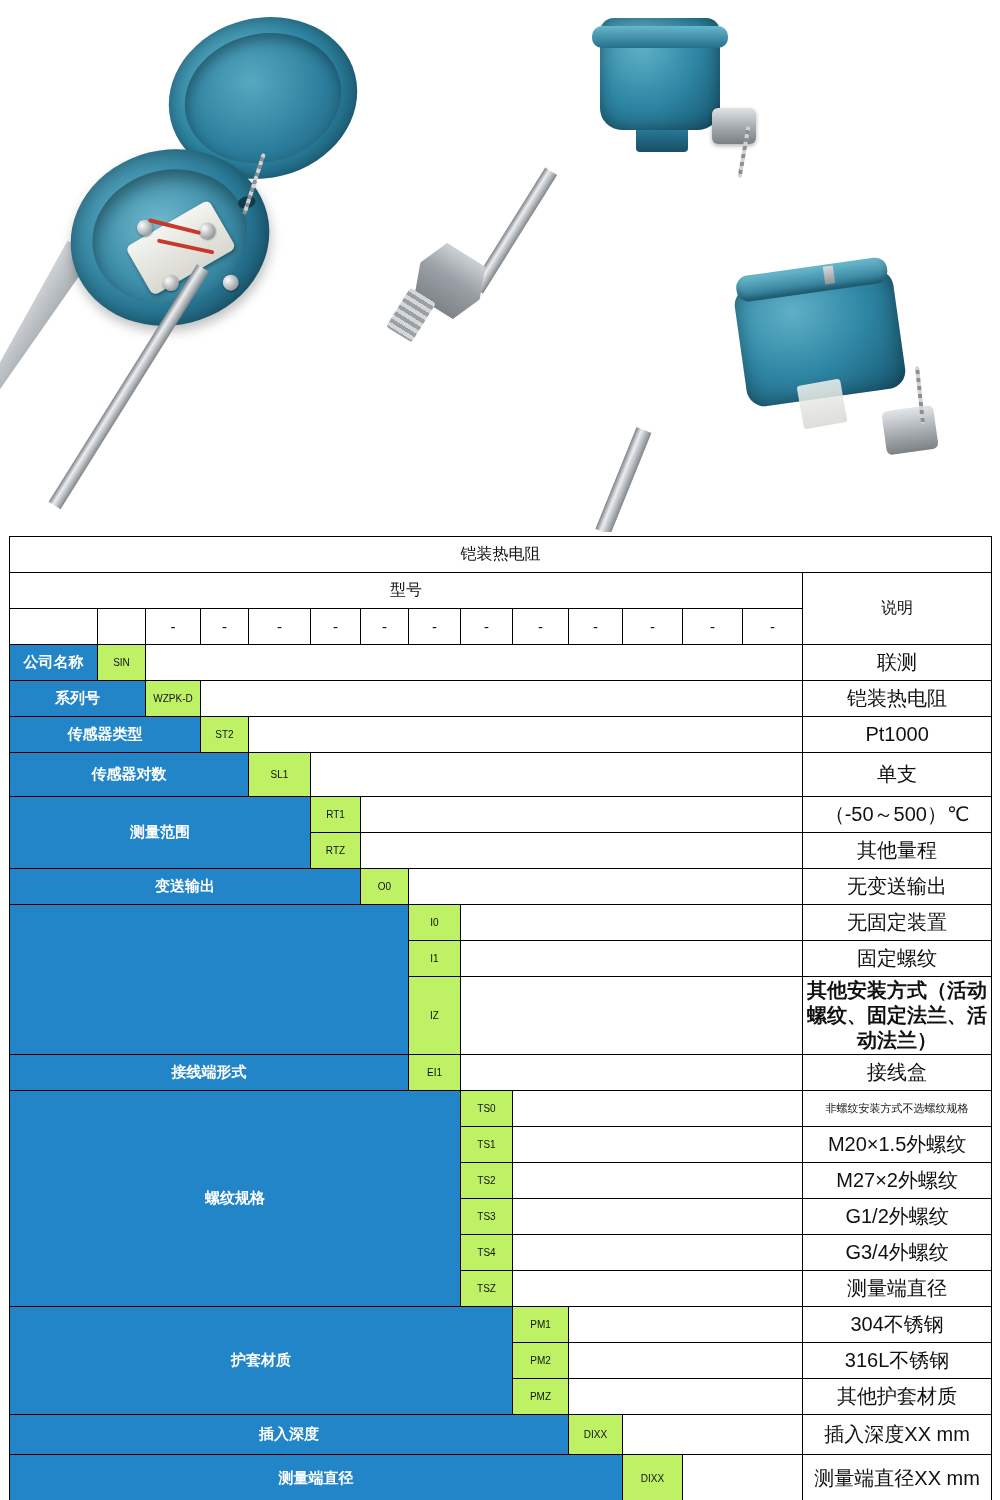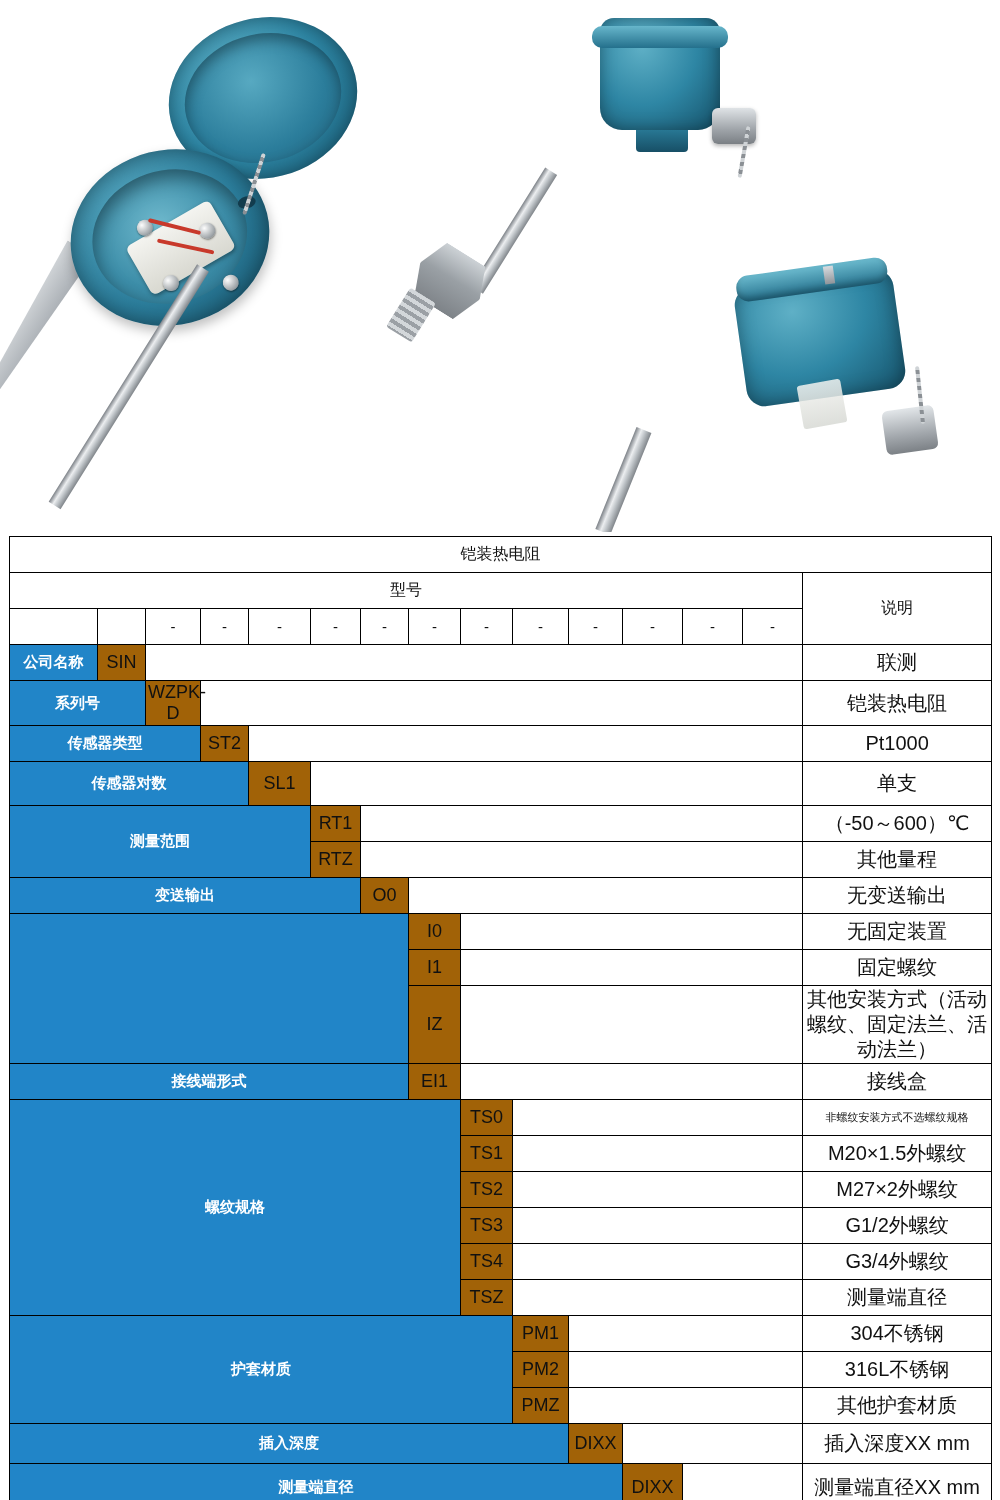--- a/index.html
+++ b/index.html
@@ -131,25 +131,25 @@
     border:1px solid #000;
     text-align:center;
     vertical-align:middle;
     font-size:15px;
     height:33px;
     padding:1px 2px;
     background:#fff;
     color:#111;
   }
   td.blue{background:#2185c8;color:#fff;font-weight:bold;margin-left:12px;}
-  td.code{font-size:18px;color:#111;font-weight:normal;background:#a16207;}
+  td.code{font-size:10px;color:#111;font-weight:normal;background:#bef264;}
   td.title{font-size:16px;}
   td.desc{font-size:20px;}
   td.small{font-size:11px;}
-  .two-line{line-height:1.25;}
+  .two-line{line-height:1.25;font-weight:bold;}
 </style>
 </head>
 <body>
 
 <div class="page">
 
   <div class="photo-area">
 
     <div>
       <div class="left-stem"></div>
@@ -263,21 +263,21 @@
           <td colspan="4" class="blue">传感器对数</td>
           <td class="code">SL1</td>
           <td colspan="9"></td>
           <td class="desc">单支</td>
         </tr>
 
         <tr>
           <td colspan="5" rowspan="2" class="blue">测量范围</td>
           <td class="code">RT1</td>
           <td colspan="8"></td>
-          <td class="desc">（-50～600）℃</td>
+          <td class="desc">（-50～500）℃</td>
         </tr>
 
         <tr>
           <td class="code">RTZ</td>
           <td colspan="8"></td>
           <td class="desc">其他量程</td>
         </tr>
 
         <tr>
           <td colspan="6" class="blue">变送输出</td>

